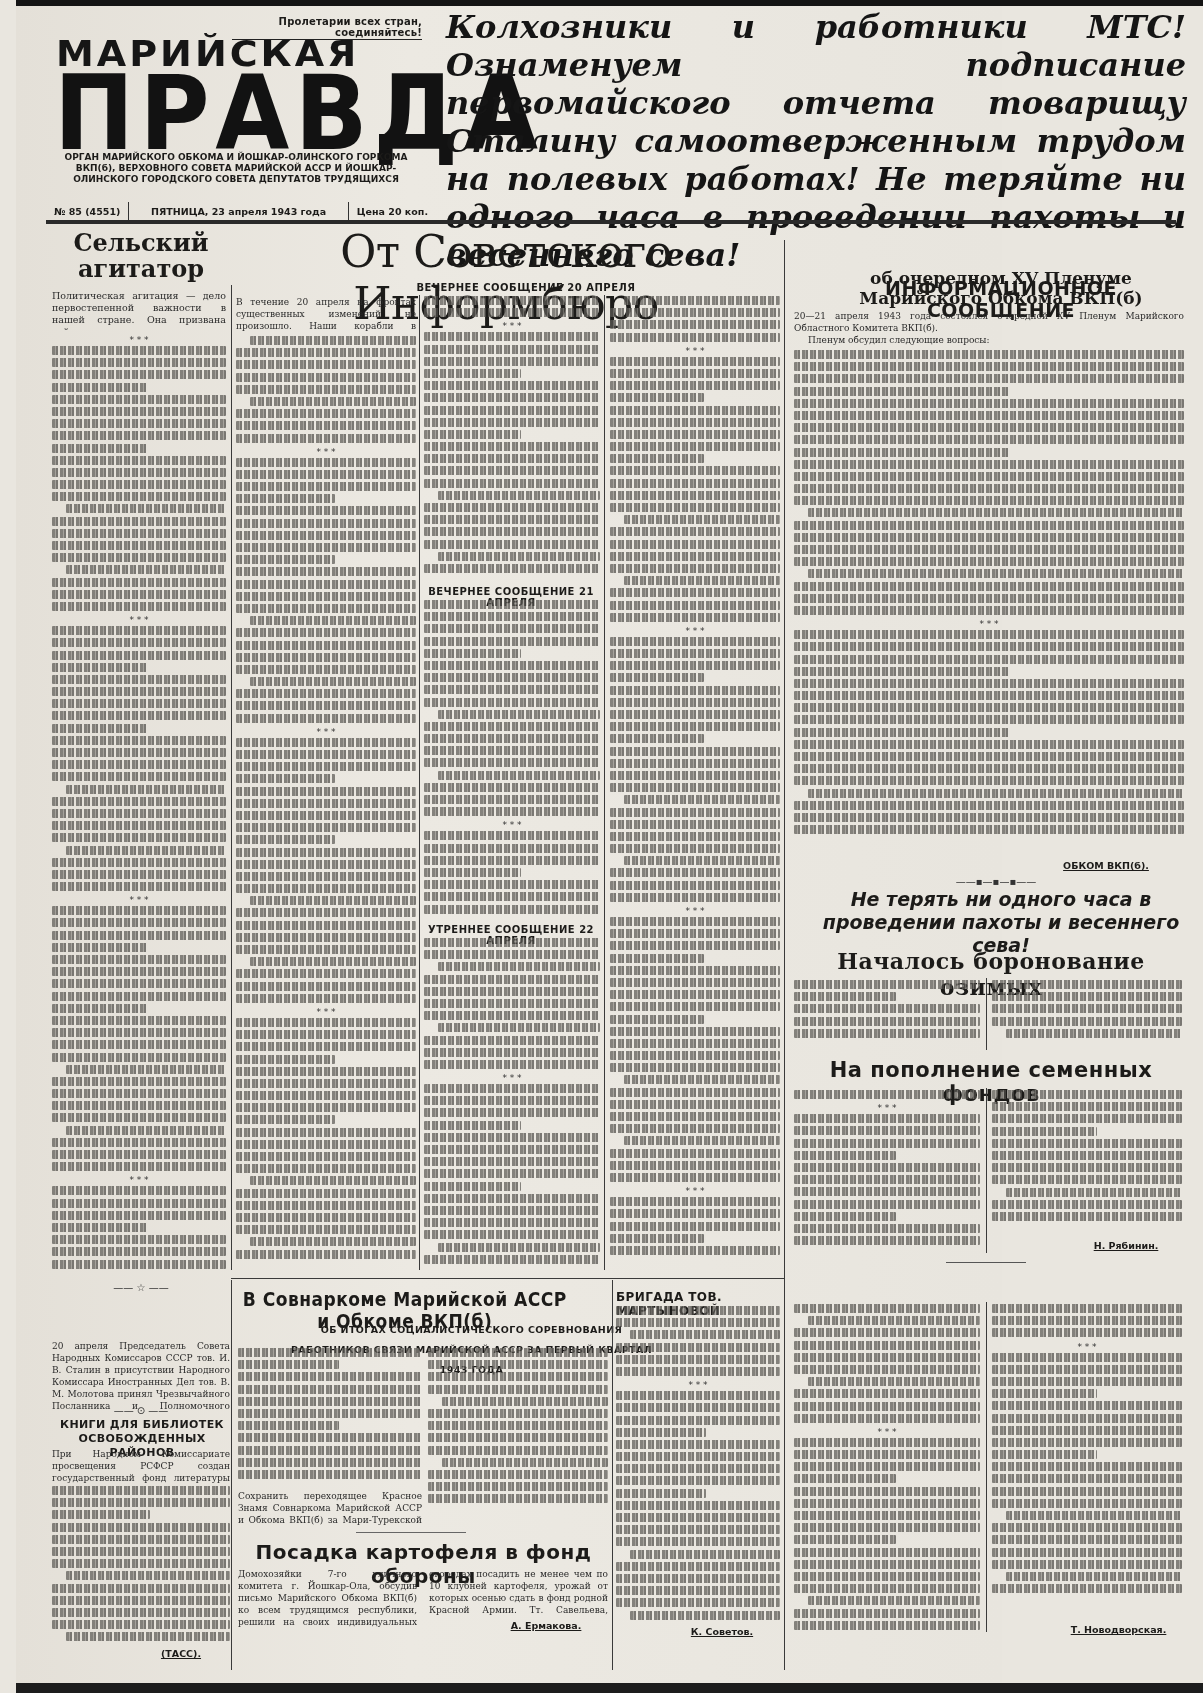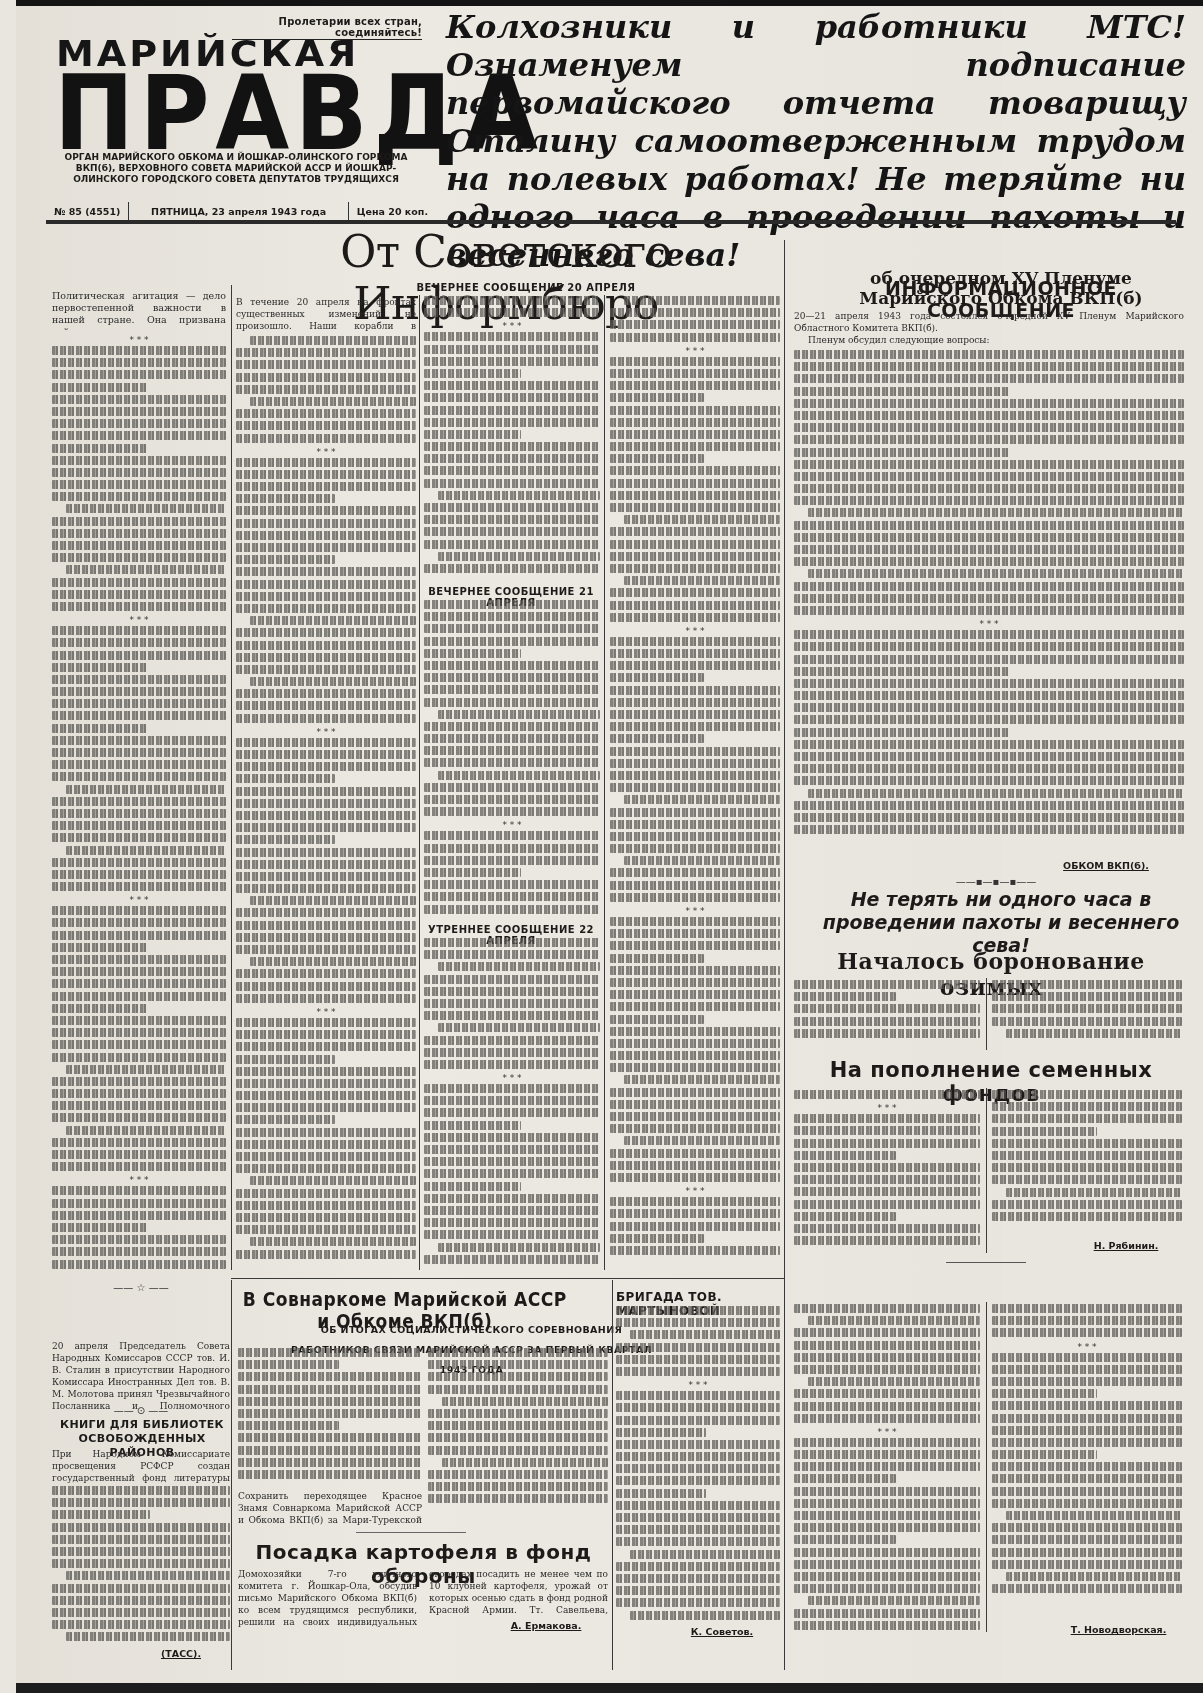--- a/index.html
+++ b/index.html
@@ -119,20 +119,21 @@
   <div class="appeal">Колхозники и работники МТС! Ознаменуем подписание первомайского отчета товарищу Сталину самоотверженным трудом на полевых работах! Не теряйте ни одного часа в проведении пахоты и весеннего сева!</div>
   <div class="rule-thick"></div>
 
   <div class="vrule" style="left:215px;top:285px;height:985px;"></div>
   <div class="vrule" style="left:768px;top:240px;height:1430px;"></div>
   <div class="vrule" style="left:403px;top:295px;height:975px;"></div>
   <div class="vrule" style="left:588px;top:295px;height:975px;"></div>
   <div class="vrule" style="left:215px;top:1280px;height:390px;"></div>
   <div class="hrule" style="left:215px;top:1278px;width:553px;"></div>
 
+  <div class="h-sel">Сельский агитатор</div>
   <div class="text-block body-text" style="left:36px;top:290px;width:174px;height:40px;">Политическая агитация — дело первостепенной важности в нашей стране. Она призвана сейчас сыграть активную роль на весеннем севе, решающем важнейшую оборонно-хозяйственную задачу второй военной весны.</div>
   <div class="text-block" style="left:36px;top:334px;width:174px;height:950px;" id="lines-left">
       <div class="stars">* * *</div>
       <div class="line"></div>
       <div class="line"></div>
       <div class="line"></div>
       <div class="line short"></div>
       <div class="line"></div>
       <div class="line"></div>
       <div class="line"></div>

